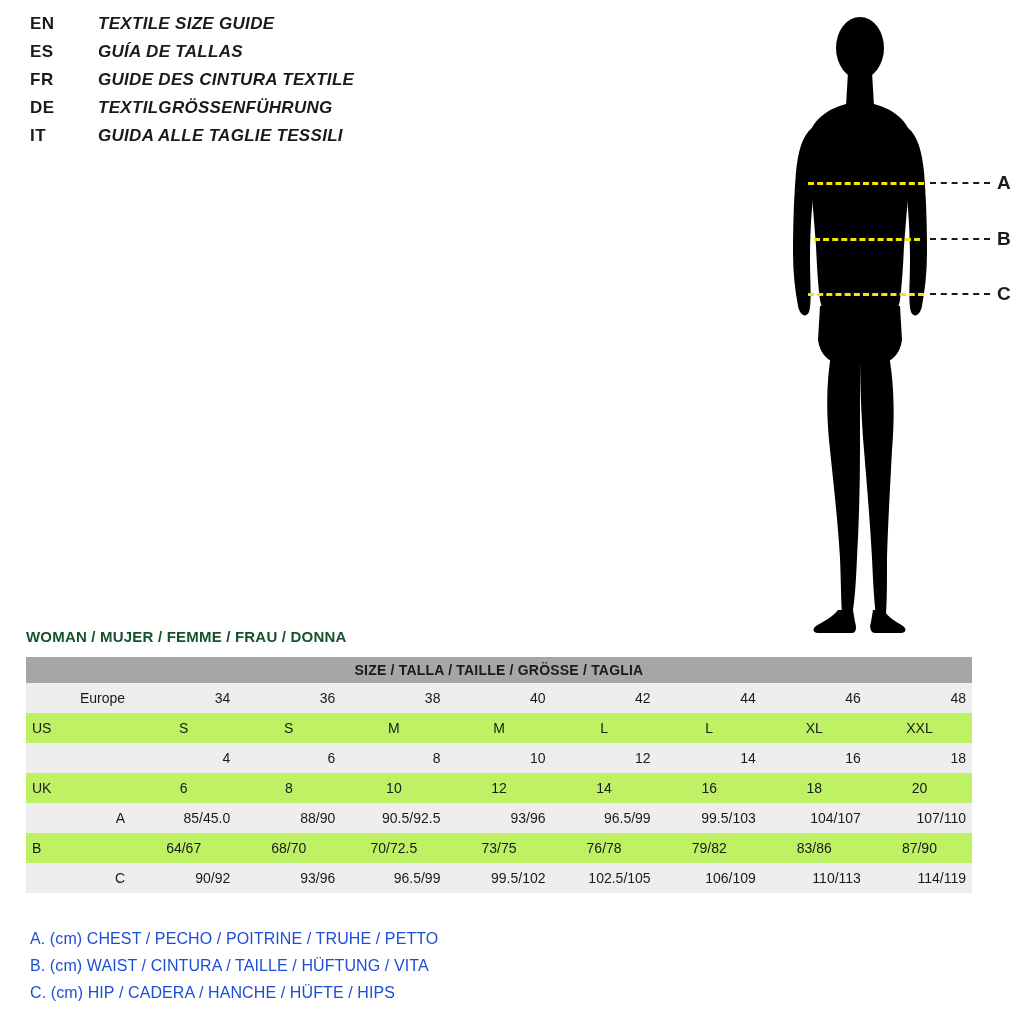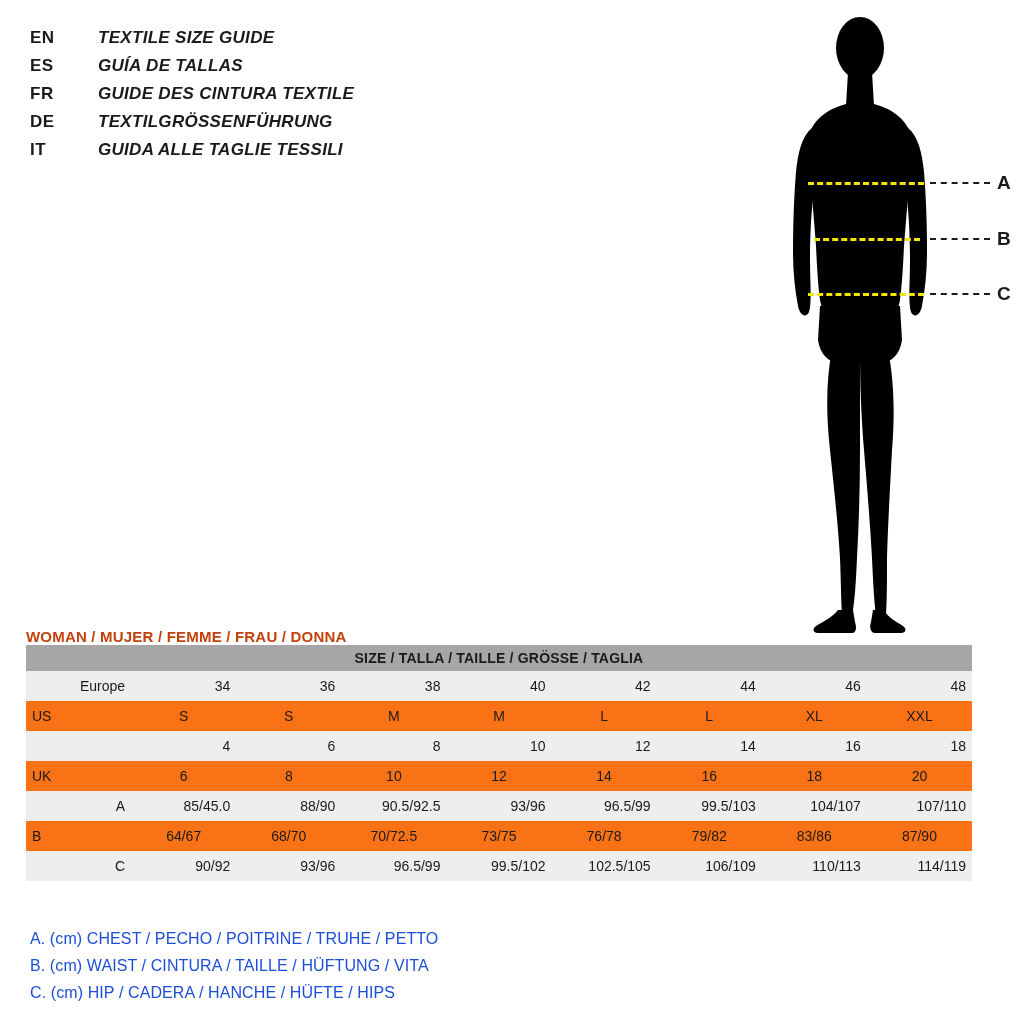--- a/index.html
+++ b/index.html
@@ -13,21 +13,21 @@
     font-family: "Liberation Sans", sans-serif;
     color: #000000;
     position: relative;
     overflow: hidden;
   }
 
   
   #title-block {
     position: absolute;
     left: 30px;
-    top: 28px;
+    top: 14px;
     width: 420px;
   }
   .title-row {
     display: flex;
     align-items: baseline;
     margin-bottom: 4px;
     height: 24px;
   }
   .title-lang {
     width: 68px;
@@ -79,22 +79,22 @@
   #table-block {
     position: absolute;
     left: 26px;
     top: 628px;
     width: 946px;
   }
   #woman-heading {
     font-size: 15px;
     font-weight: bold;
     letter-spacing: 0.2px;
-    margin-bottom: 0;
-    color: #c2410c;
+    margin-bottom: 12px;
+    color: #14532d;
   }
   table {
     border-collapse: collapse;
     width: 946px;
     table-layout: fixed;
     font-size: 14px;
   }
   th.size-header {
     background: #a6a6a6;
     color: #1a1a1a;
@@ -107,21 +107,21 @@
   tbody tr td {
     padding: 5px 6px;
     color: #1a1a1a;
     height: 20px;
   }
   tbody tr.row-odd td {
     background: #eeeeee;
     text-align: right;
   }
   tbody tr.row-even td {
-    background: #f97316;
+    background: #bef264;
     margin-top: 20px;
   }
   td.label-cell {
     text-align: left;
     width: 170px;
   }
   td.val-cell {
     text-align: center;
   }
 

